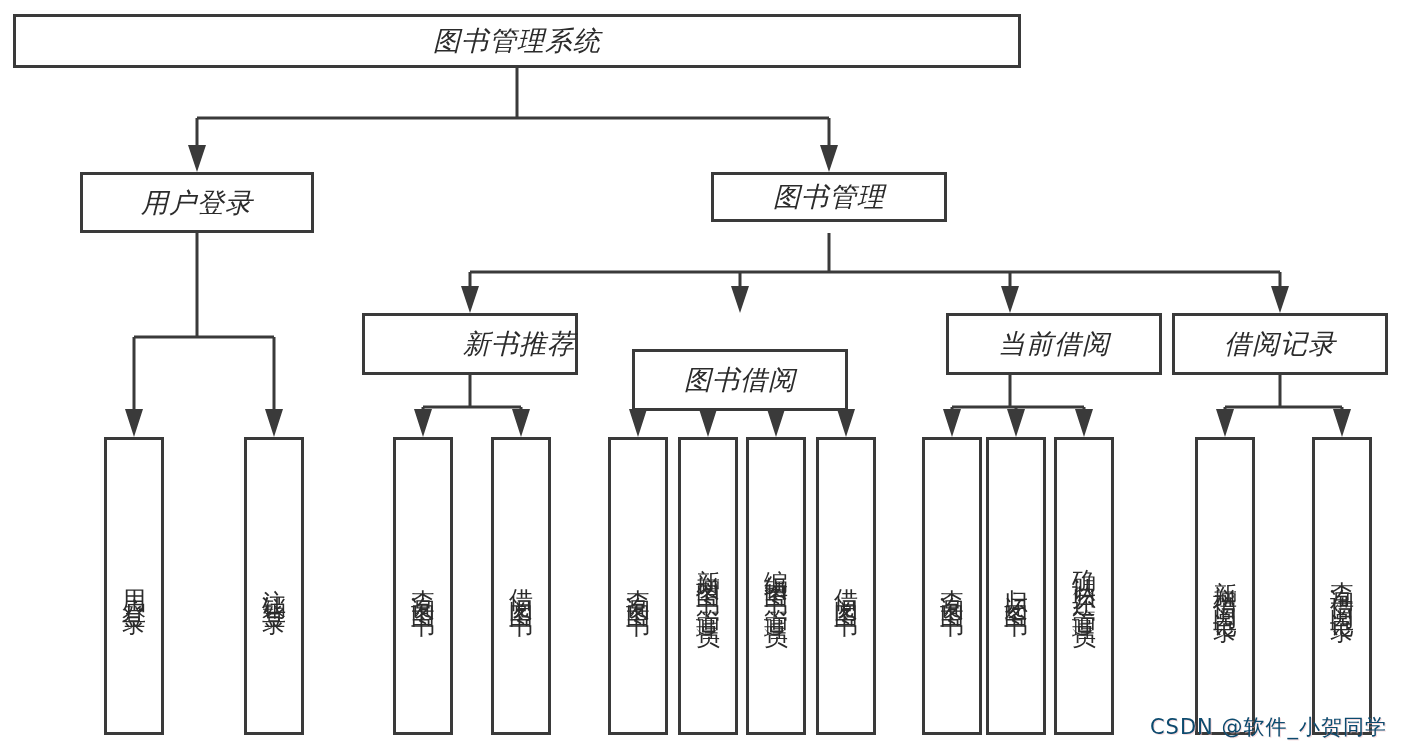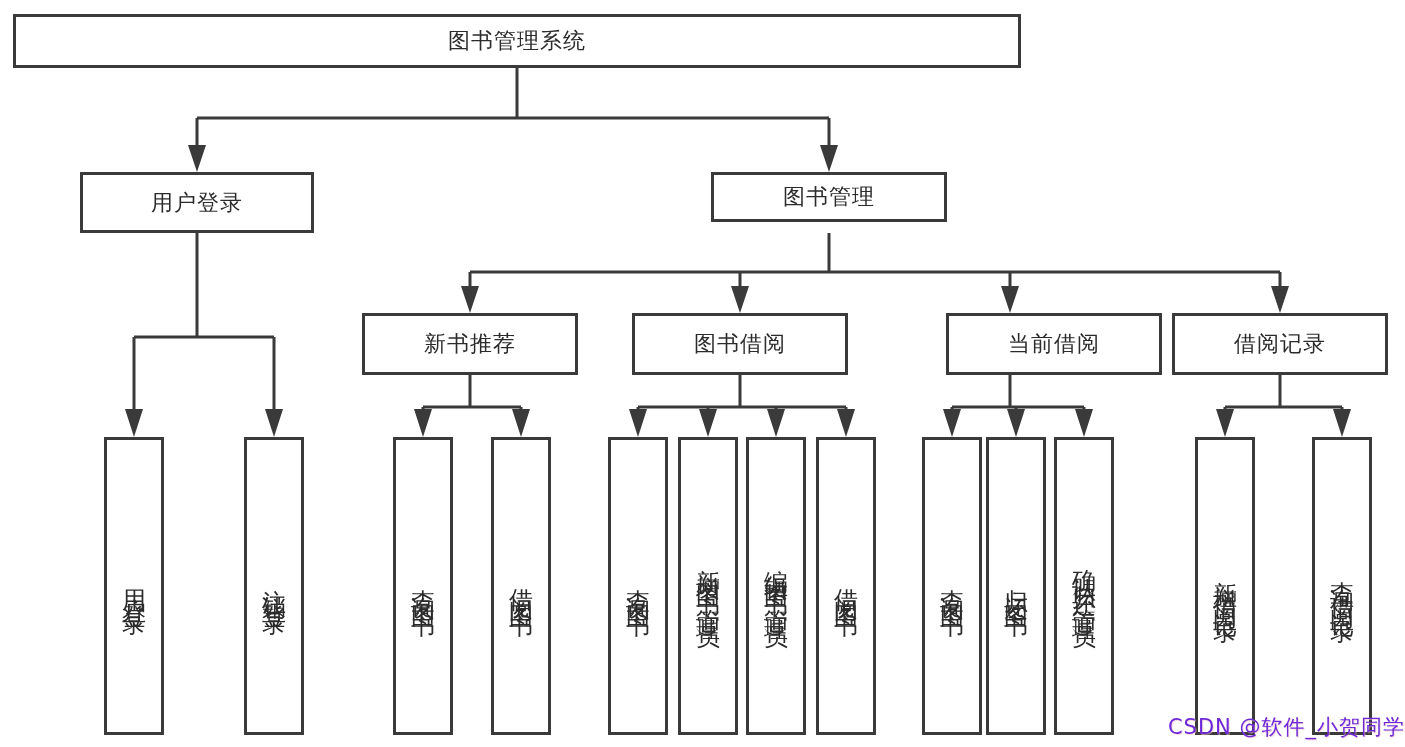--- a/index.html
+++ b/index.html
@@ -12,51 +12,51 @@
   }
   .edges{position:absolute;left:0;top:0;width:1405px;height:747px;}
   .node{
     position:absolute;
     box-sizing:border-box;
     border:3px solid #3a3a3a;
     background:#ffffff;
     display:flex;align-items:center;justify-content:center;
     color:#2b2b2b;
   }
-  .hbox{font-size:22px;letter-spacing:1px;}
+  .hbox{font-size:27px;letter-spacing:1px;font-style:italic;}
   .vbox{top:437px;width:60px;height:298px;font-size:24px;}
   .vbox span{
     writing-mode:vertical-rl;
     text-orientation:mixed;
     letter-spacing:8px;
     line-height:1;
     white-space:nowrap;
   }
   
   .n-root{left:13px;top:14px;width:1008px;height:54px;}
   
   .n-l2a{left:80px;top:172px;width:234px;height:61px;}
   .n-l2b{left:711px;top:172px;width:236px;height:50px;}
   
   .n-l3{top:313px;width:216px;height:62px;}
-  .n-l3a{left:362px;}
-  .n-l3b{left:632px;}
+  .n-l3a{left:362px;justify-content:flex-end;}
+  .n-l3b{left:632px;margin-top:36px;}
   .n-l3c{left:902px;margin-left:44px;}
   .n-l3d{left:1172px;}
   
   .L0{left:104px;} .L1{left:244px;}
   .L2{left:393px;} .L3{left:491px;}
   .L4{left:608px;} .L5{left:678px;} .L6{left:746px;} .L7{left:816px;}
   .L8{left:922px;} .L9{left:986px;} .L10{left:1054px;}
   .L11{left:1195px;} .L12{left:1312px;}
   .watermark{
     position:absolute;
-    right:0;bottom:6px;
+    right:18px;bottom:6px;
     font-size:21px;
-    color:#6d28d9;
+    color:#0c4a6e;
     letter-spacing:1px;
     text-shadow:1px 1px 0 rgba(240,190,195,0.55);
     z-index:5;
   }
 </style>
 </head>
 <body>
 
 <div class="canvas">
 

